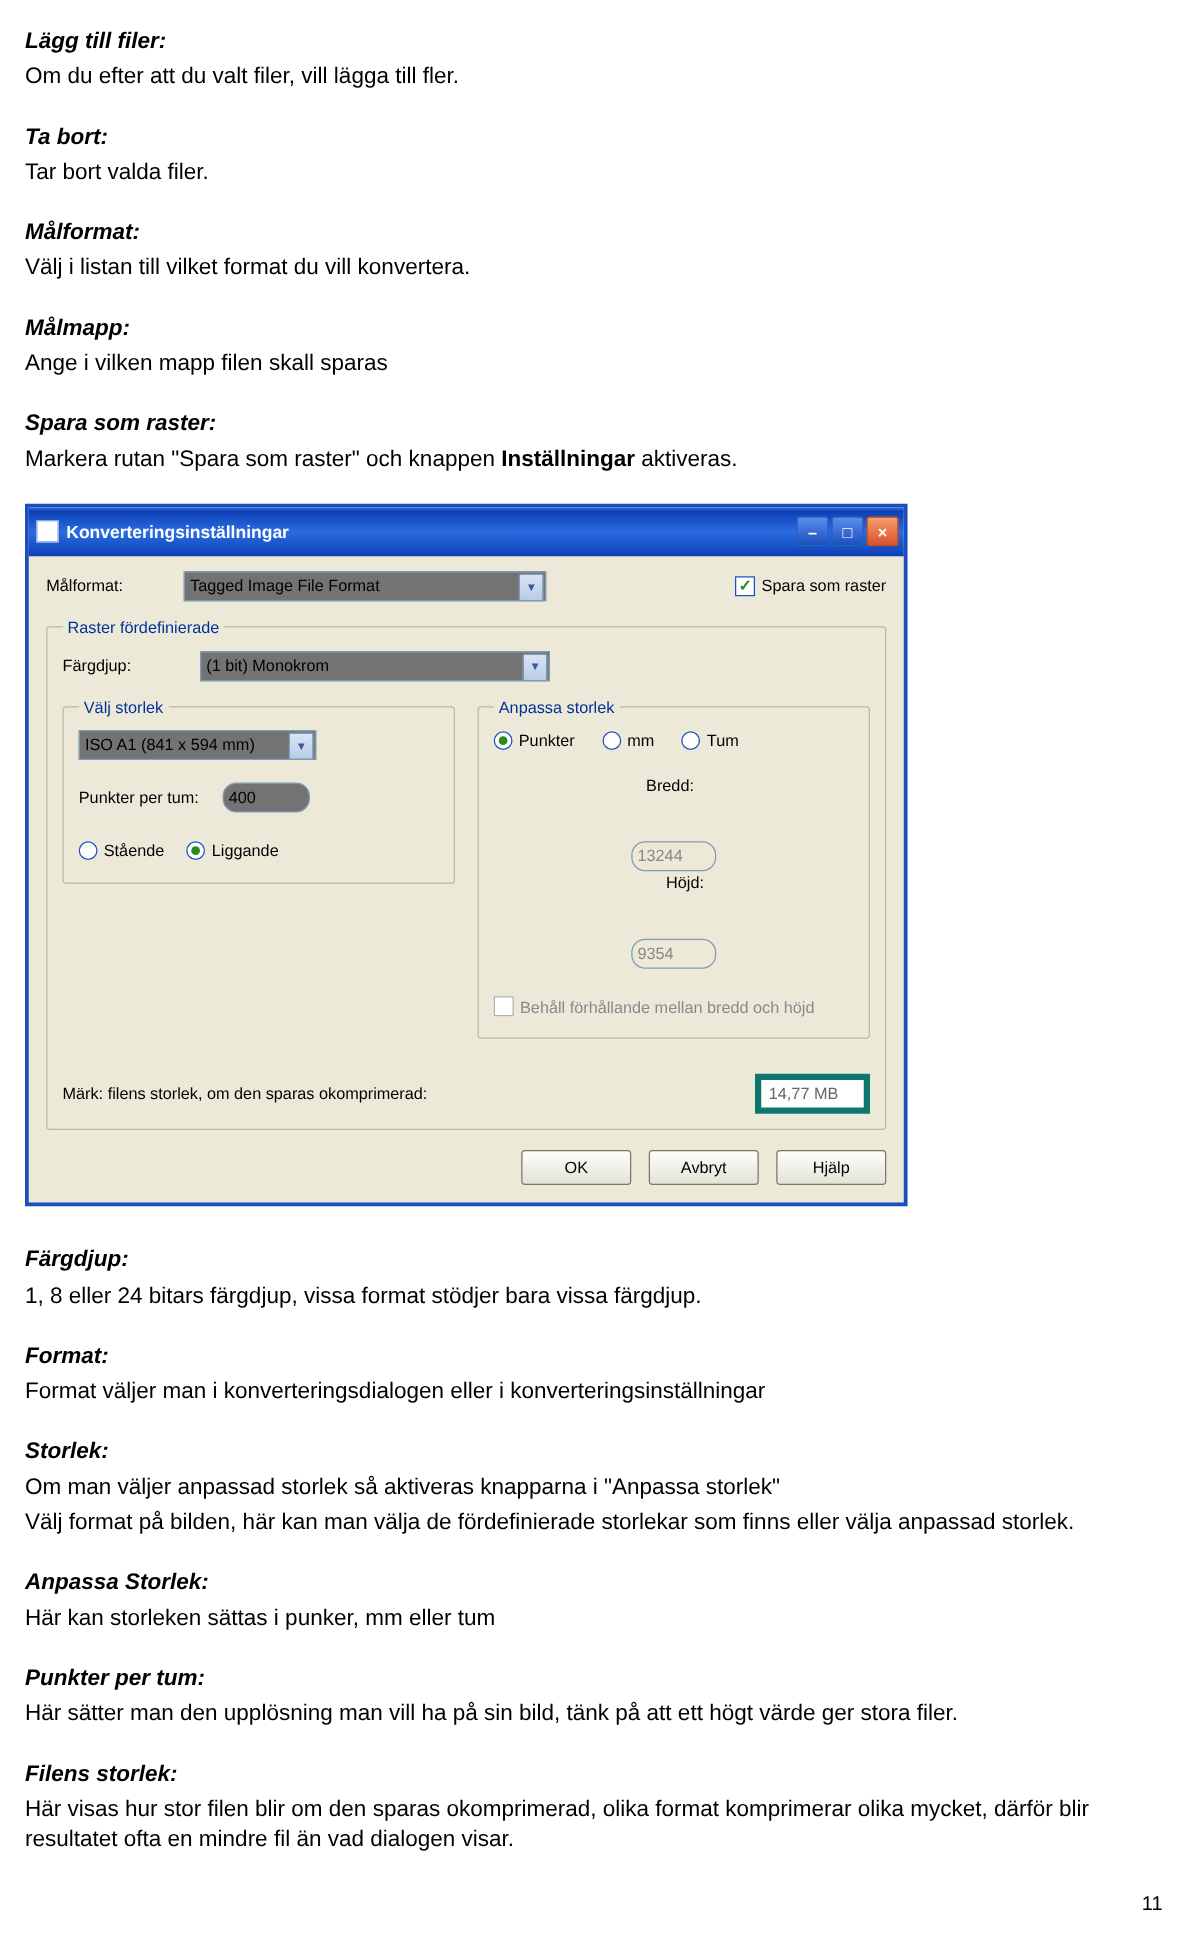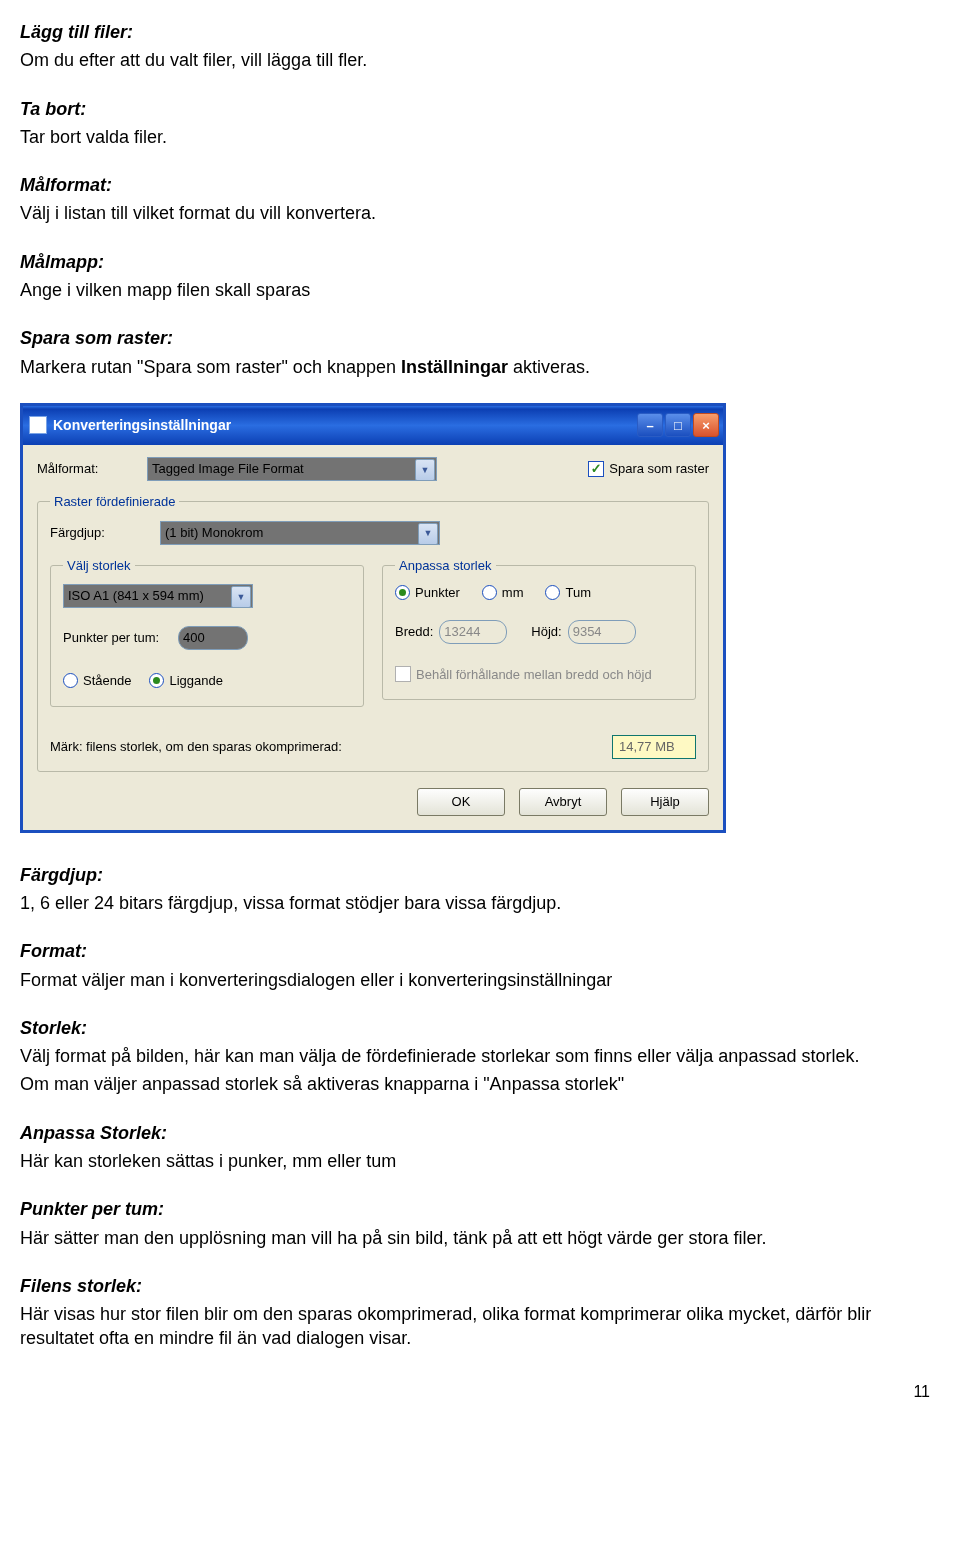--- a/index.html
+++ b/index.html
@@ -96,21 +96,21 @@
     margin-right: 5px;
     display: inline-flex;
     align-items: center;
     justify-content: center;
     color: #2b8a1e;
     font-size: 13px;
     font-weight: bold;
   }
   .ninput { width: 60px; border-radius: 11px; }
   .ninput.wide { width: 58px; }
-  .ninput.disabled { background: #ece9d8; color: #888; }
+  .ninput.disabled { background: #ece9d8; color: #888; margin-top: 36px; }
 
   fieldset {
     border: 1px solid #b9b9a8;
     border-radius: 3px;
     padding: 10px 12px 12px 12px;
     margin: 0 0 12px 0;
   }
   fieldset > legend { padding: 0 4px; color: #003399; font-size: 13px; }
 
   .flexrow { display: flex; gap: 18px; }
@@ -138,22 +138,22 @@
     height: 7px;
     background: #2b8a1e;
     border-radius: 50%;
     display: block;
   }
   .note-row { display: flex; align-items: center; margin-top: 16px; }
   .note-row .lbl2 { flex: 1; }
   .note-box {
     width: 70px;
     height: 22px;
-    border: 1px solid #0f766e;
-    background: #fef9c3;
+    border: 5px solid #0f766e;
+    background: #ffffff;
     color: #666;
     display: flex;
     align-items: center;
     padding: 0 6px;
   }
   .btnrow { display: flex; justify-content: flex-end; gap: 14px; margin-top: 16px; }
   .btn {
     min-width: 86px;
     height: 26px;
     background: linear-gradient(to bottom, #fefefe, #e3e3d7);
@@ -272,21 +272,21 @@
               </span>
               <span class="radio">
                 <span class="r"></span>
                 <span>mm</span>
               </span>
               <span class="radio">
                 <span class="r"></span>
                 <span>Tum</span>
               </span>
             </div>
-            <div class="row" style="margin-bottom:22px;">
+            <div class="row" style="margin-bottom:22px;flex-direction:column;">
               <span style="margin-right:6px;">Bredd:</span>
               <div class="ninput wide disabled">13244</div>
               <span style="margin:0 6px 0 24px;">Höjd:</span>
               <div class="ninput wide disabled">9354</div>
             </div>
             <div class="row" style="margin-bottom:4px; color:#898989;">
               <span class="chk" style="border-color:#b0b0b0; color:transparent;">✓</span>
               <span>Behåll förhållande mellan bredd och höjd</span>
             </div>
           </fieldset>
@@ -302,32 +302,32 @@
     <div class="btnrow">
       <div class="btn">OK</div>
       <div class="btn">Avbryt</div>
       <div class="btn">Hjälp</div>
     </div>
   </div>
 </div>
 
 <div class="blk">
   <p class="h">Färgdjup:</p>
-  <p>1, 6 eller 24 bitars färgdjup, vissa format stödjer bara vissa färgdjup.</p>
+  <p>1, 8 eller 24 bitars färgdjup, vissa format stödjer bara vissa färgdjup.</p>
 </div>
 
 <div class="blk">
   <p class="h">Format:</p>
   <p>Format väljer man i konverteringsdialogen eller i konverteringsinställningar</p>
 </div>
 
 <div class="blk">
   <p class="h">Storlek:</p>
+  <p>Om man väljer anpassad storlek så aktiveras knapparna i "Anpassa storlek"</p>
   <p>Välj format på bilden, här kan man välja de fördefinierade storlekar som finns eller välja anpassad storlek.</p>
-  <p>Om man väljer anpassad storlek så aktiveras knapparna i "Anpassa storlek"</p>
 </div>
 
 <div class="blk">
   <p class="h">Anpassa Storlek:</p>
   <p>Här kan storleken sättas i punker, mm eller tum</p>
 </div>
 
 <div class="blk">
   <p class="h">Punkter per tum:</p>
   <p>Här sätter man den upplösning man vill ha på sin bild, tänk på att ett högt värde ger stora filer.</p>

